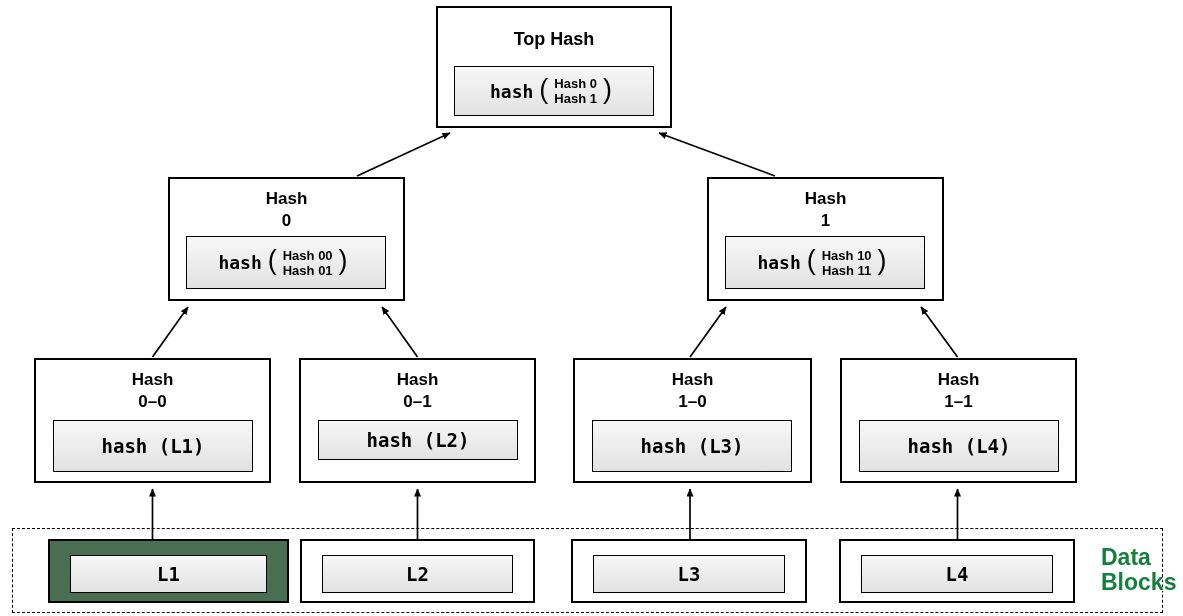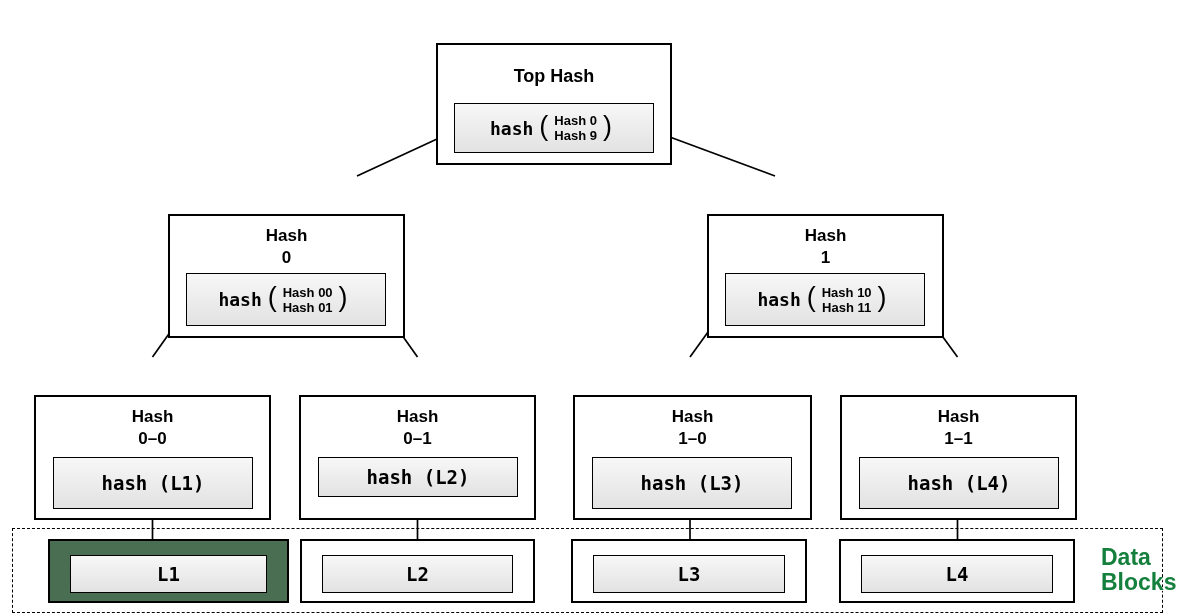--- a/index.html
+++ b/index.html
@@ -1,21 +1,21 @@
 <!DOCTYPE html>
 <html><head>
 <meta charset="utf-8">
 <style>
   html,body{margin:0;padding:0;background:#fff;}
   #stage{
     position:relative;width:1183px;height:616px;background:#ffffff;
     font-family:"Liberation Sans",sans-serif;color:#000;overflow:hidden;
   }
   .node{
-    position:absolute;background:#fff;border:2px solid #000;box-sizing:border-box;margin-top:37px;
+    position:absolute;background:#fff;border:2px solid #000;box-sizing:border-box;
   }
   .node-title{
     position:absolute;left:0;right:0;text-align:center;
     font-weight:bold;font-size:17px;line-height:22px;
   }
   .title-top{top:20px;font-size:18px;}
   .title-two{top:9px;}
   .inner{
     position:absolute;box-sizing:border-box;border:1.5px solid #000;
     background:linear-gradient(#f7f7f7,#e2e2e2);
@@ -76,21 +76,21 @@
     <line x1="775" y1="176" x2="659" y2="133" marker-end="url(#ah)"></line>
   </svg>
 
   <div class="node" style="left:436px;top:6px;width:236px;height:122px;">
     <div class="node-title title-top">Top Hash</div>
     <div class="inner" style="left:16px;top:58px;width:200px;height:50px;">
       <span class="func">hash</span>
       <span class="paren">(</span>
       <span class="stack">
         <div>Hash 0</div>
-        <div>Hash 9</div>
+        <div>Hash 1</div>
       </span>
       <span class="paren">)</span>
     </div>
   </div>
 
   <div class="node" style="left:168px;top:177px;width:237px;height:124px;">
     <div class="node-title title-two">
       <div>Hash</div>
       <div>0</div>
     </div>

